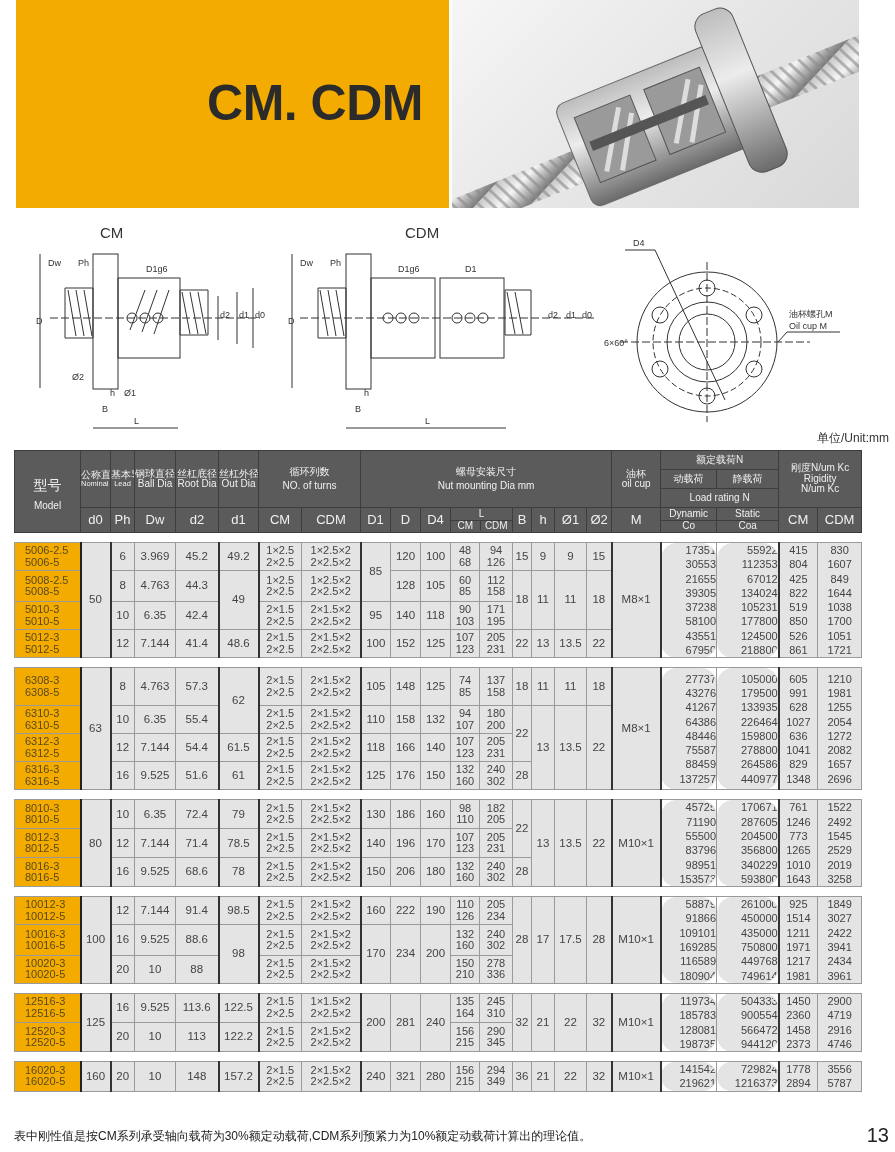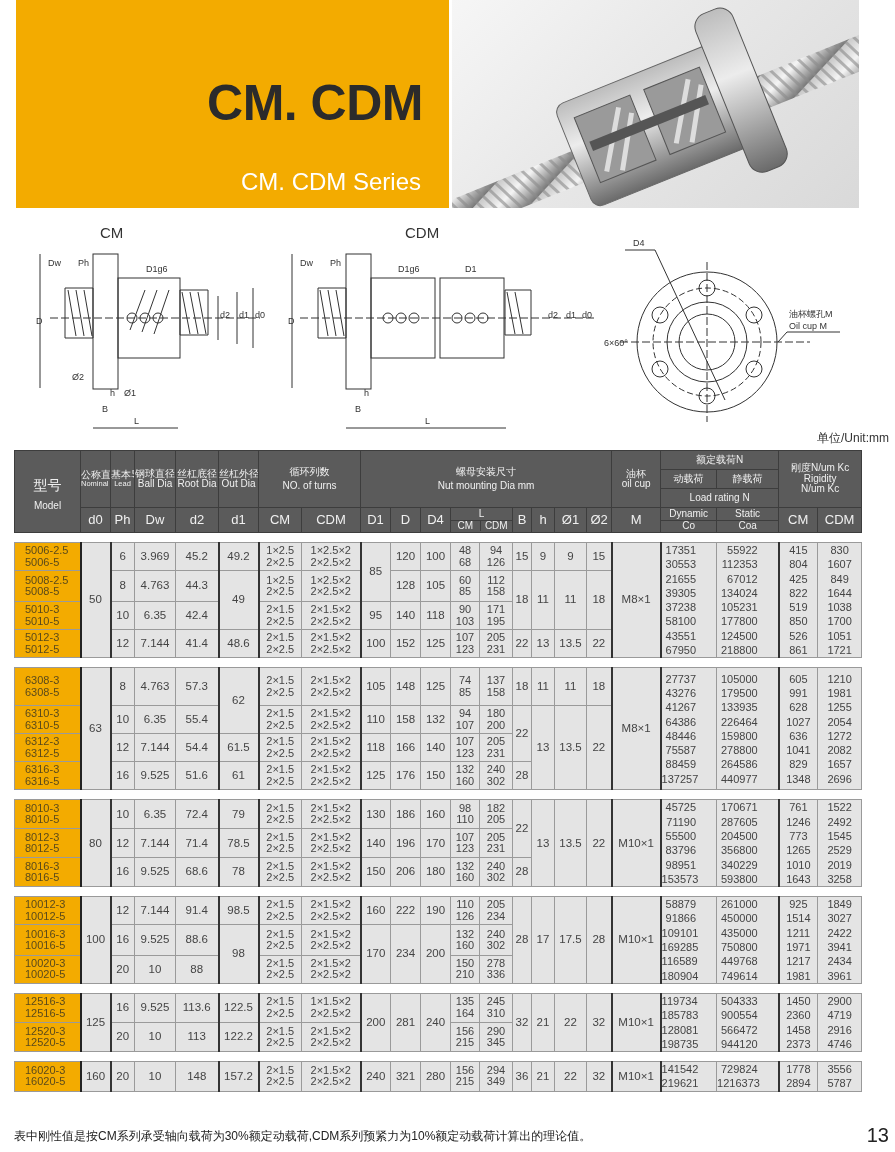--- a/index.html
+++ b/index.html
@@ -15,30 +15,29 @@
   table.spec td, table.spec th { text-align: center; vertical-align: middle; overflow: hidden; white-space: nowrap; }
   thead th { background: #5b5b5b; color: #f0f0f0; font-weight: normal; border: 1px solid #3d3d3d; line-height: 1.05; }
   thead .small { font-size: 7.5px; }
   thead .mid { font-size: 10px; }
   thead .sym { font-size: 13px; }
   .gap td { height: 10px; background: #fff; border: none; }
   tbody.grp td { background: #e4e4e4; border: 1px solid #9a9a9a; color: #444; font-size: 11.5px; line-height: 1.0; }
   tbody.grp td.model { background: #f3ab00; color: #5b4a1a; text-align: left; padding-left: 10px; border-right: 2px solid #222; font-size: 11px; }
   tbody.grp td.thick { border-left: 2px solid #333; }
   tbody.grp td.two { font-size: 11px; line-height: 1.05; }
-  tbody.grp td.load { text-align: right; padding-right: 20px; }
+  tbody.grp td.load { text-align: right; padding-right: 0; border-radius: 16px; }
   .note { position: absolute; left: 14px; top: 1128px; font-size: 12px; color: #222; }
   .pagenum { position: absolute; right: 6px; top: 1124px; font-size: 20px; color: #222; }
 </style>
 </head>
 <body>
 
 <div class="banner">
   <div class="title">CM. CDM</div>
-  <div class="en">CM. CDM Series</div>
 </div>
 
 <div class="photo">
   <svg width="407" height="208" viewBox="0 0 407 208">
     <defs>
       <linearGradient id="shaft" x1="0" y1="0" x2="0" y2="1">
         <stop offset="0" stop-color="#c8c8c8"></stop>
           <stop offset="0.45" stop-color="#f4f4f4"></stop>
           <stop offset="1" stop-color="#777"></stop>
       </linearGradient>

